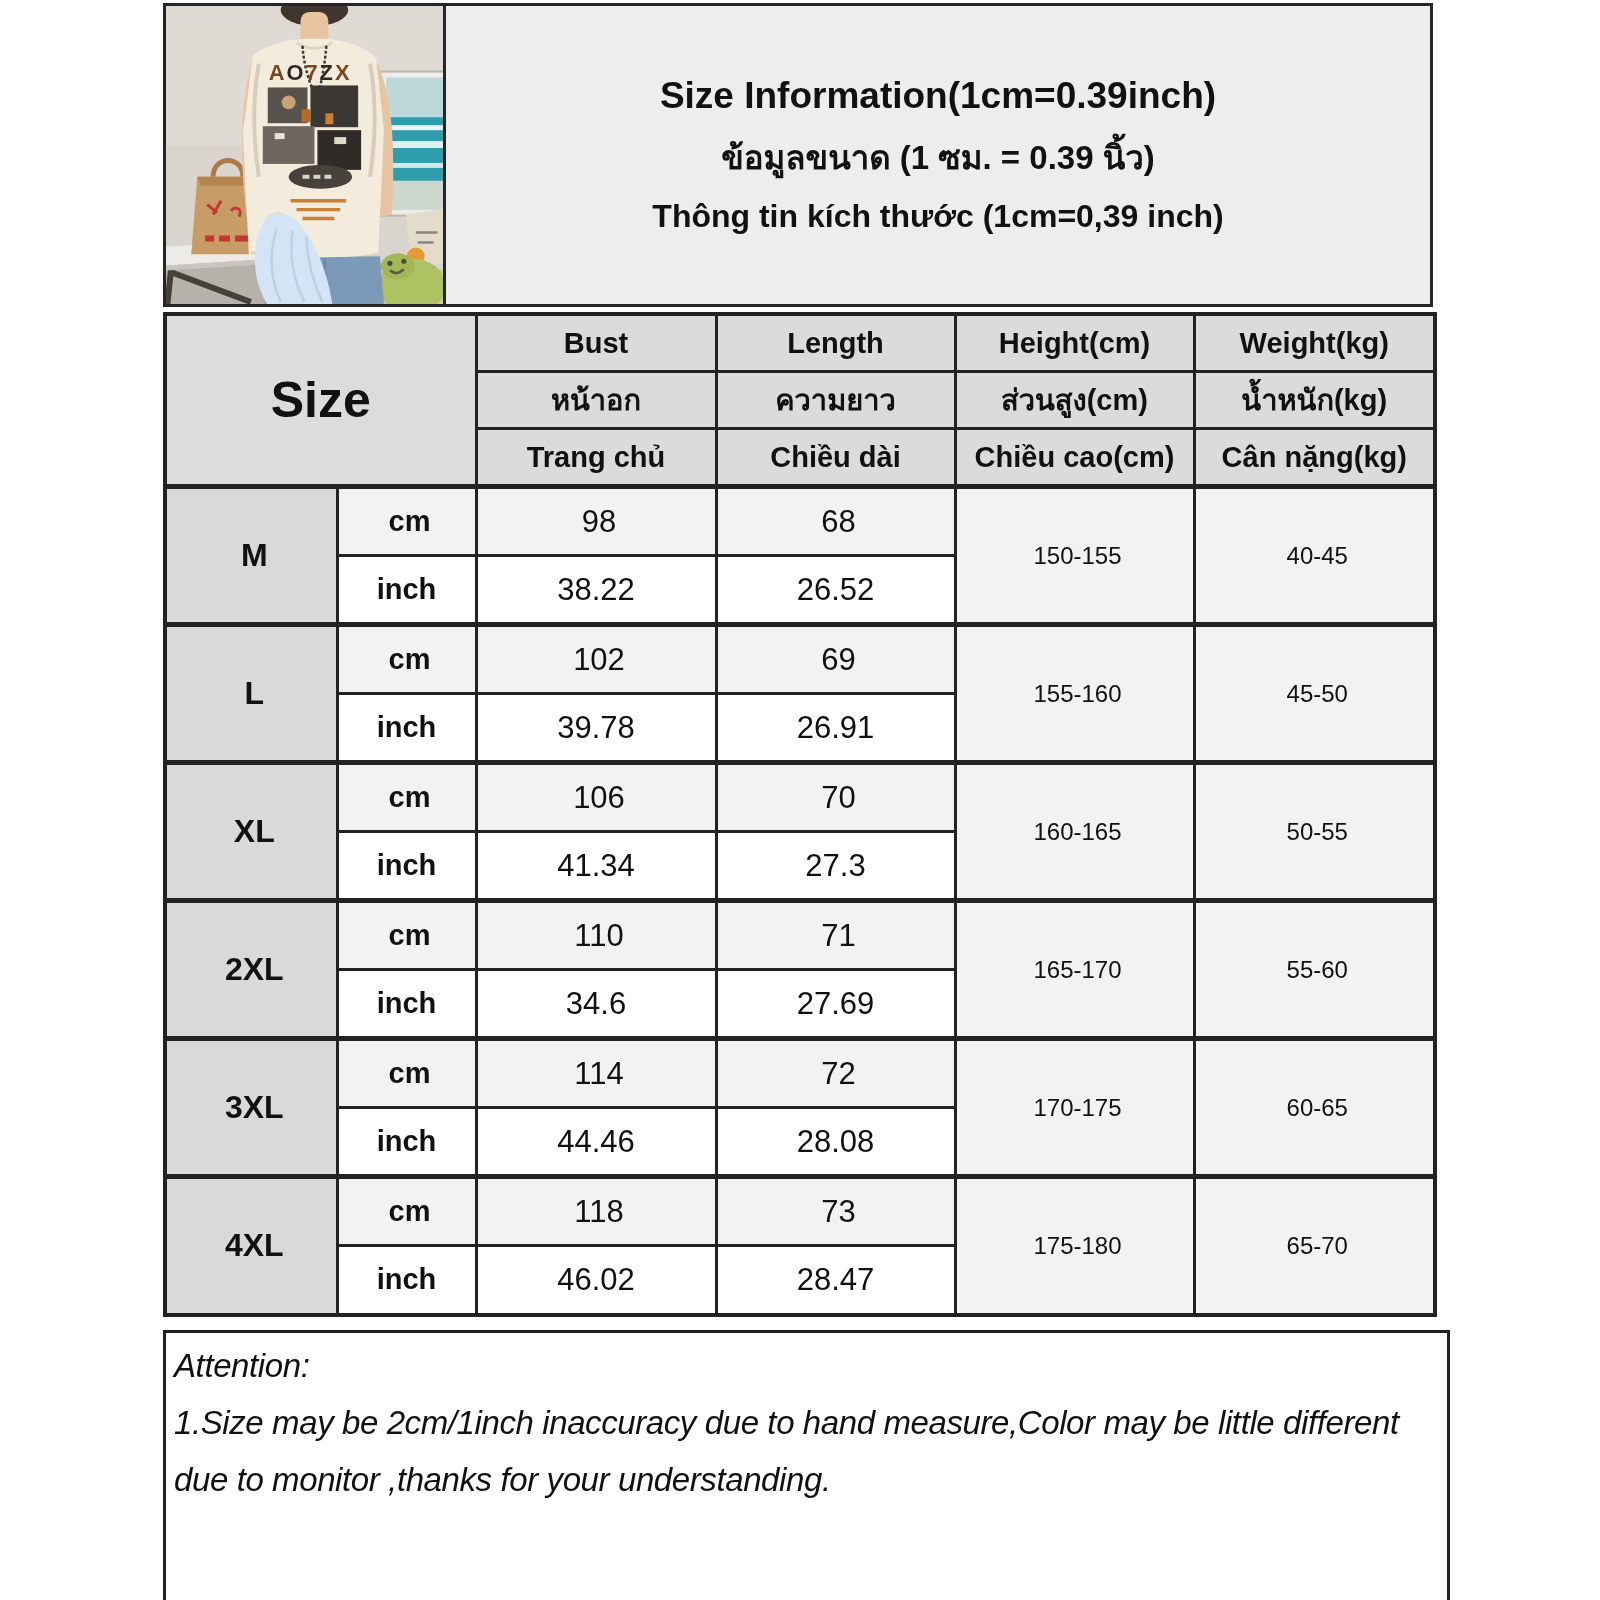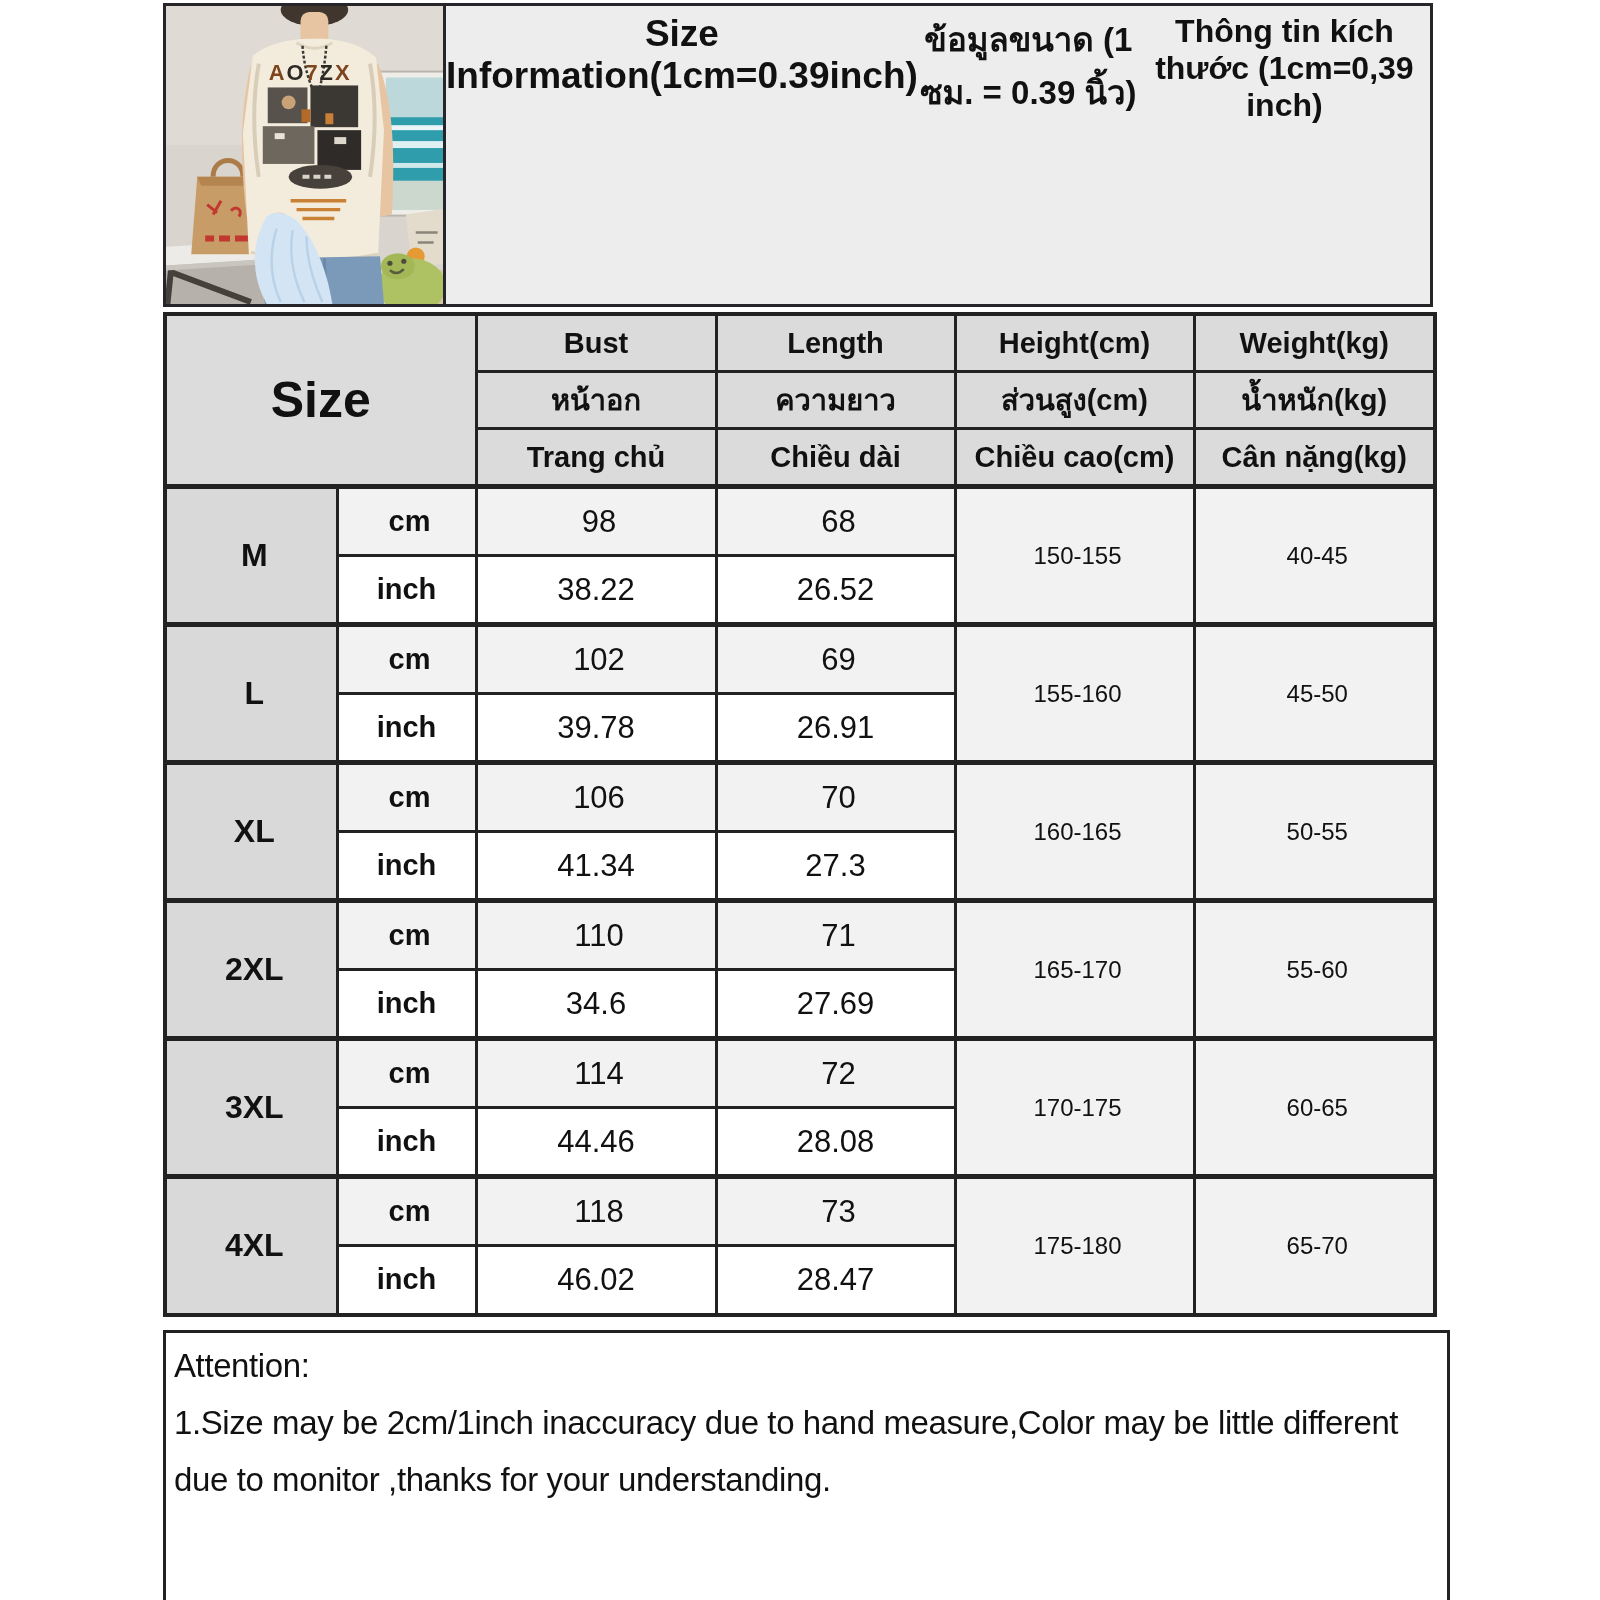--- a/index.html
+++ b/index.html
@@ -11,21 +11,21 @@
 
   
   .top-block { display:flex; height:304px; }
   .photo-box {
     width:283px; height:304px; box-sizing:border-box; flex:none;
     border:3px solid #26262a; background:#4d7c0f; overflow:hidden;
   }
   .photo-box svg { display:block; width:100%; height:100%; }
   .panel {
     flex:1; box-sizing:border-box; border:3px solid #26262a; border-left:none;
-    background:#ededed; display:flex; flex-direction:row; justify-content:center;
+    background:#ededed; display:flex; flex-direction:column; justify-content:center;
     text-align:center;
   }
   .panel .t1 { font-size:37px; font-weight:bold; margin:7px 0; }
   .panel .t2 { font-size:33px; font-weight:bold; margin:7px 0; }
   .panel .t3 { font-size:32px; font-weight:bold; margin:7px 0; }
 
   
   table.size-table {
     border-collapse:collapse; table-layout:fixed; width:1270px; margin-top:5px;
     border:4px solid #222;
@@ -44,21 +44,21 @@
   td.cm-row    { background:#f2f2f2; }
   td.inch-row  { background:#ffffff; }
   td.range-cell{ background:#f2f2f2; font-size:24px; }
 
   
   .attention {
     box-sizing:border-box; width:1287px; height:282px; margin-top:13px;
     border:3px solid #222; background:#fff; padding:4px 12px 0 8px;
     font-size:33px; line-height:57px; letter-spacing:-0.4px; font-weight:400;
   }
-  .attention div { margin:0; }
+  .attention div { margin:0;font-style:italic; }
 </style>
 </head>
 <body>
 
 <div class="wrap">
 
   <div class="top-block">
     <div class="photo-box">
       <svg viewBox="0 0 300 300" preserveAspectRatio="xMidYMid slice" aria-hidden="true">
 

